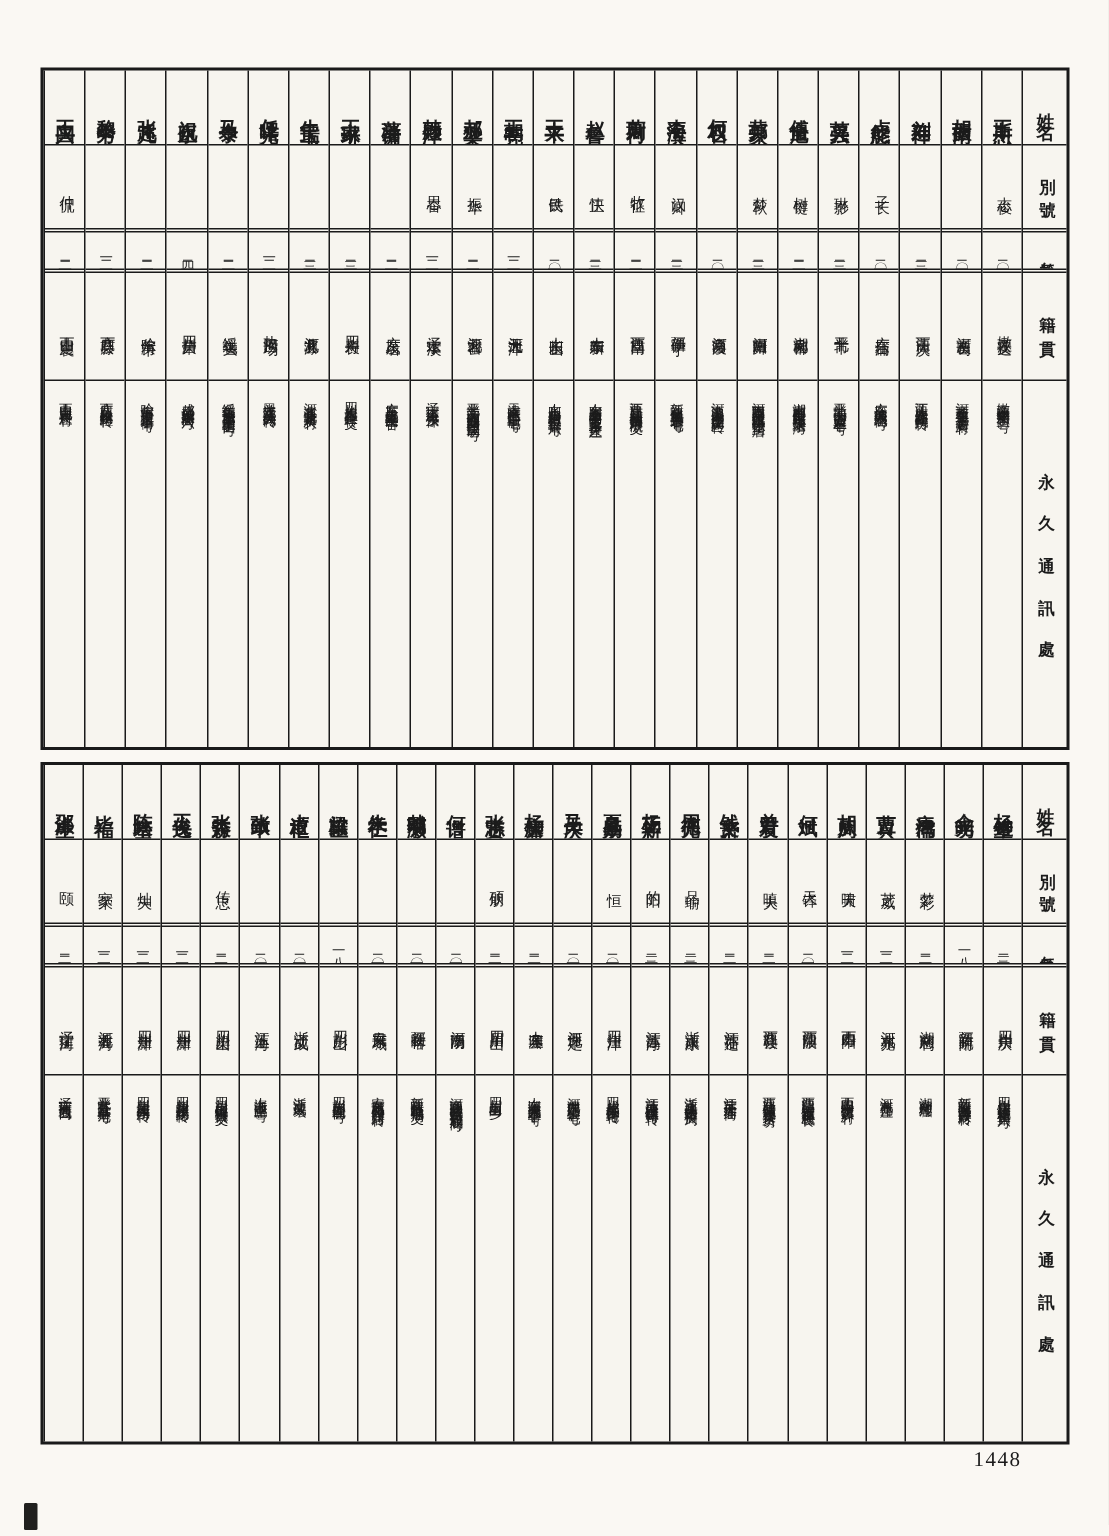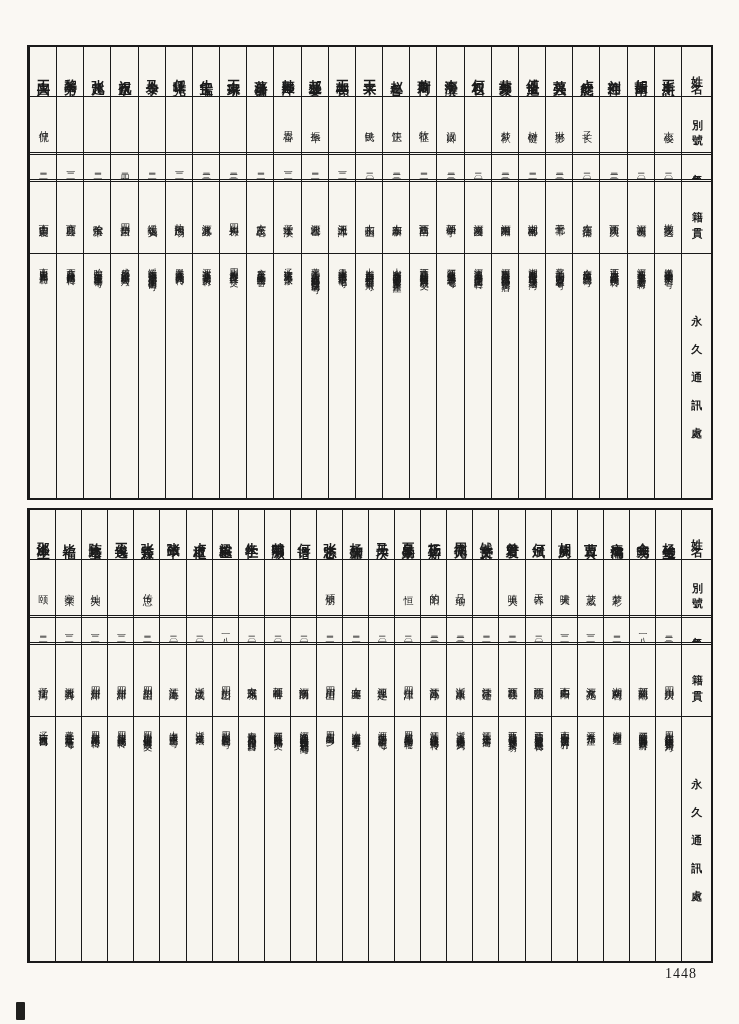--- a/index.html
+++ b/index.html
@@ -51,21 +51,21 @@
   .cell.origin .vtext{font-size:10px;letter-spacing:1px;}
   .cell.addr .vtext{font-size:9px;letter-spacing:1px;line-height:1.3;}
   
   .header-col .cell.name .vtext{font-size:12px;font-weight:bold;letter-spacing:6px;}
   .header-col .cell.alias .vtext{font-size:11px;font-weight:bold;letter-spacing:14px;}
   .header-col .cell.age .vtext{font-size:10px;font-weight:bold;letter-spacing:1px;}
   .header-col .cell.origin .vtext{font-size:11px;font-weight:bold;letter-spacing:16px;}
   .header-col .cell.addr{align-items:center;padding-top:0;}
   .header-col .cell.addr .vtext{font-size:11px;font-weight:bold;letter-spacing:28px;}
   .page-number{
-    position:absolute;right:42px;top:966px;
+    position:absolute;right:58px;top:966px;
     font-size:14px;letter-spacing:1px;
     font-family:"Liberation Serif","DejaVu Serif",serif;
   }
   .scan-artifact{
     position:absolute;left:16px;top:1002px;
     width:9px;height:18px;background:#20201e;border-radius:1px;
   }
 </style>
 </head>
 <body>

